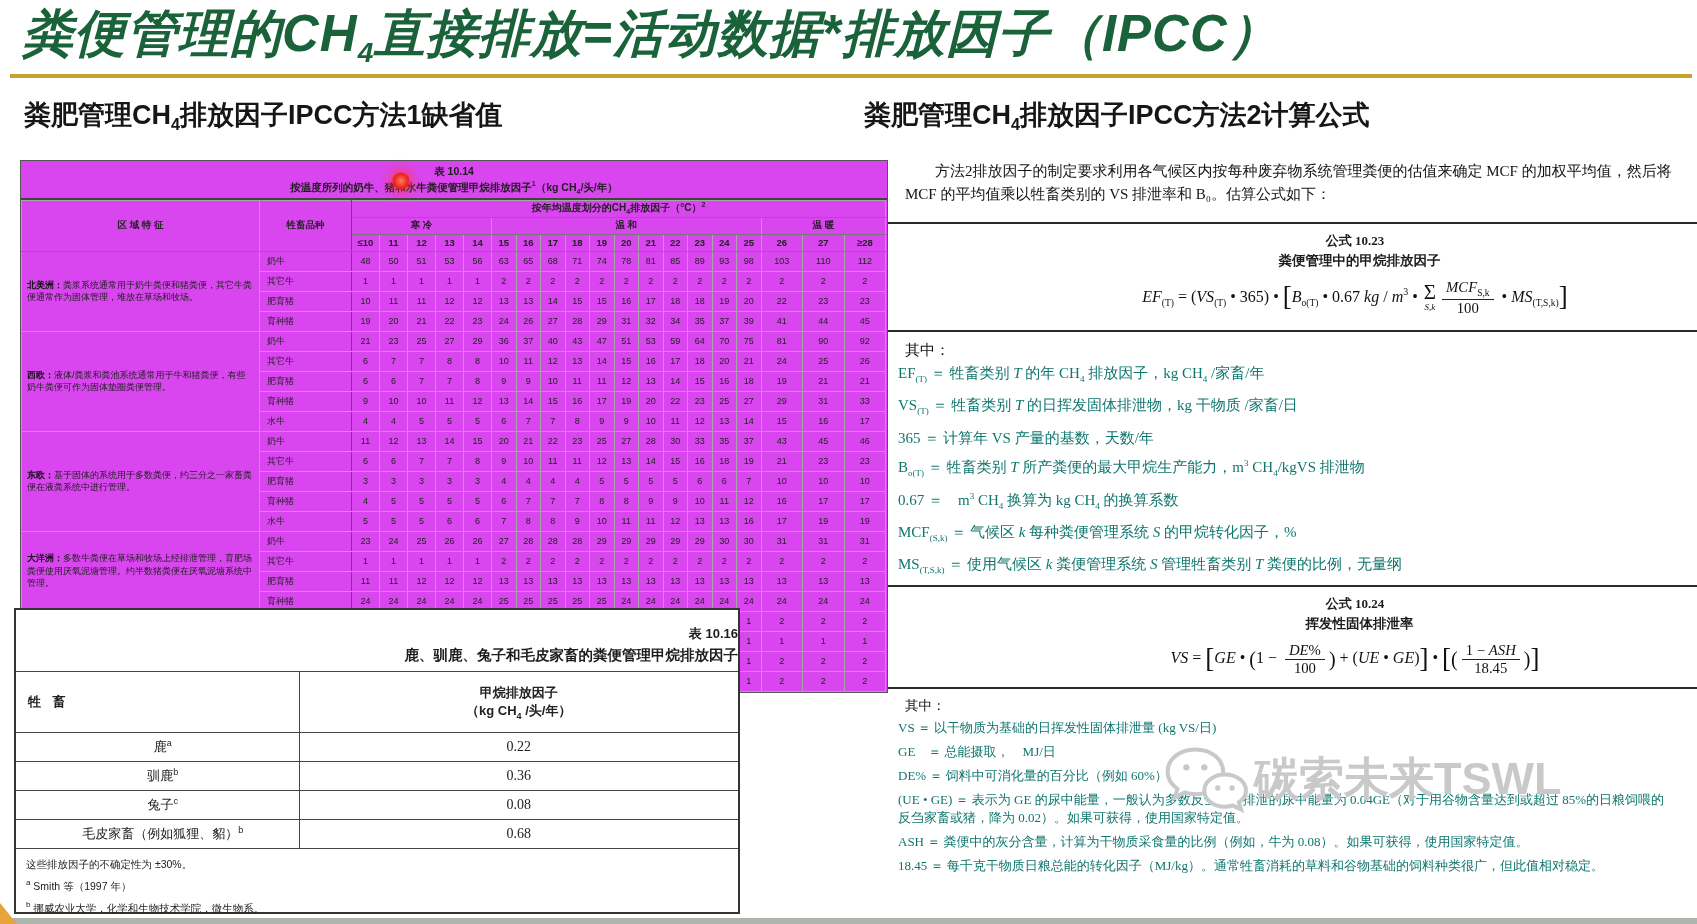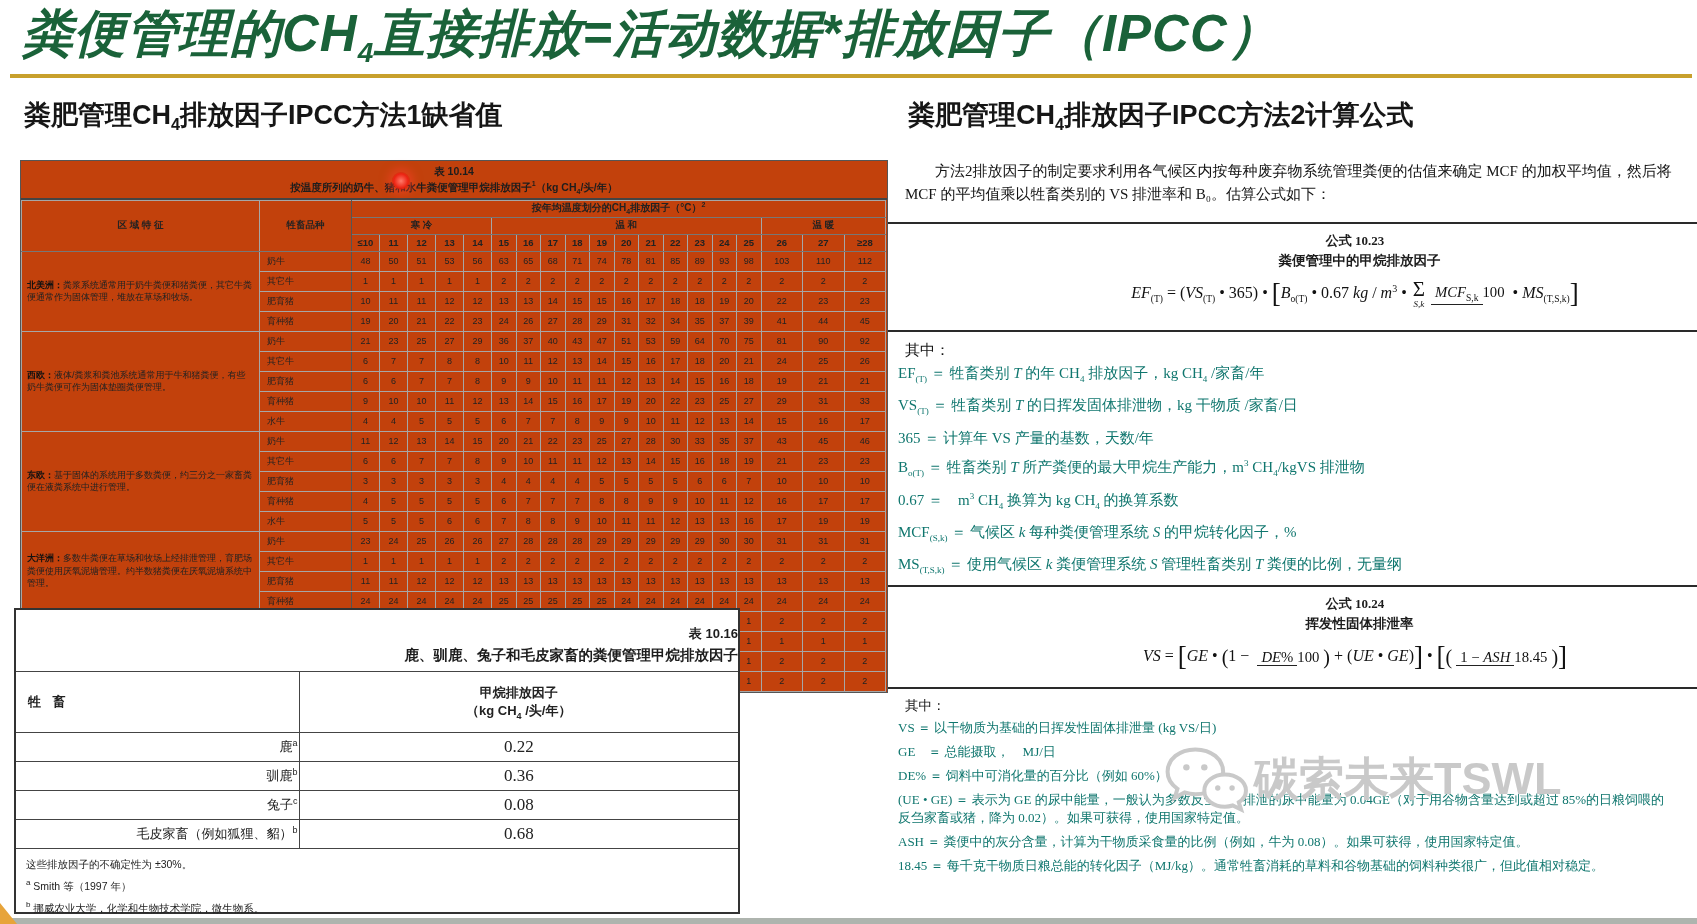--- a/index.html
+++ b/index.html
@@ -6,23 +6,23 @@
   .slide{position:relative;width:1697px;height:924px;background:#ffffff;overflow:hidden;
          font-family:"Liberation Sans",sans-serif;color:#1d1d1d;}
   
   .page-title{position:absolute;left:22px;top:0px;font-size:51px;font-weight:800;
               color:#1a6239;letter-spacing:1px;white-space:nowrap;font-style:italic;}
   .page-title sub{font-size:0.55em;}
   .gold-rule{position:absolute;left:10px;top:74px;width:1682px;height:4px;background:#c8a02c;}
   .subtitle{position:absolute;top:97px;font-size:27px;font-weight:600;color:#161616;white-space:nowrap;}
   .subtitle sub{font-size:0.6em;}
   .sub-left{left:24px;}
-  .sub-right{left:908px;}
+  .sub-right{left:864px;}
   
-  .t14{position:absolute;left:20px;top:160px;width:866px;border:1px solid #555;background:#c2410c;z-index:1;}
+  .t14{position:absolute;left:20px;top:160px;width:866px;border:1px solid #555;background:#d946ef;z-index:1;}
   .t14-titleblock{border-bottom:2px solid #444;text-align:center;padding:4px 0 3px 0;}
   .t14-title1{font-size:10.5px;font-weight:700;}
   .t14-title2{font-size:10.5px;font-weight:700;margin-top:1px;}
   .t14-title2 sup, .t14-title2 sub{font-size:7px;}
   table.t14-grid{border-collapse:collapse;table-layout:fixed;width:864px;}
   .t14-grid th,.t14-grid td{border:1px solid #a6a6a6;padding:0;font-weight:400;
       font-size:9px;text-align:center;color:#222;overflow:hidden;white-space:nowrap;}
   .t14-grid thead th{font-weight:700;font-size:9.5px;border-bottom:1px solid #777;}
   .t14-grid thead .temp-span{font-size:10px;}
   .t14-grid thead .temp-span sub,.t14-grid thead .temp-span sup{font-size:7px;}
@@ -45,38 +45,38 @@
   .t16-titleblock{text-align:right;padding-top:15px;margin-left:44px;}
   .t16-title1{font-size:13px;font-weight:700;}
   .t16-title2{font-size:14.5px;font-weight:700;margin-top:3px;}
   table.t16-grid{border-collapse:collapse;table-layout:fixed;width:100%;margin-top:6px;}
   .t16-grid th,.t16-grid td{border:1.2px solid #444;border-left:none;border-right:none;font-size:13px;color:#222;}
   .t16-grid th.c2,.t16-grid td.c2{border-left:1.2px solid #444;}
   .t16-grid th{font-weight:700;height:58px;}
   .t16-grid th.c1{text-align:left;padding-left:12px;letter-spacing:4px;}
   .t16-grid th.c2 sub{font-size:9px;}
   .t16-grid td{height:26px;}
-  .t16-grid td.c1{text-align:right;padding-left:12px;}
-  .t16-grid td.c2{text-align:center;font-family:"Liberation Serif",serif;font-size:17px;}
+  .t16-grid td.c1{text-align:center;padding-left:12px;}
+  .t16-grid td.c2{text-align:center;font-family:"Liberation Serif",serif;font-size:14px;}
   .t16-grid sup{font-size:9px;}
   .t16-foot{padding:5px 10px 0 10px;font-size:10.5px;color:#222;line-height:2.0;}
   .t16-foot sup{font-size:8px;}
   
   .r-serif{font-family:"Liberation Serif",serif;}
   .intro{position:absolute;left:905px;top:160px;width:788px;font-size:15px;line-height:1.55;
          text-indent:2em;color:#141414;margin:0;}
   .fbox{position:absolute;left:884px;width:942px;border:2px solid #2a2a2a;background:#fff;
         box-sizing:border-box;text-align:center;}
   .fbox23{top:222px;height:110px;padding-top:8px;}
   .fbox24{top:585px;height:104px;padding-top:8px;}
   .f-num{font-size:13px;font-weight:700;}
   .f-name{font-size:13.5px;font-weight:700;margin-top:2px;padding-left:9px;}
   .f-math{margin-top:9px;font-size:16px;color:#111;}
   .f-math sub{font-size:9.5px;} .f-math sup{font-size:10px;}
-  .frac{display:inline-flex;flex-direction:row;vertical-align:middle;margin:0 4px;}
+  .frac{display:inline-flex;flex-direction:column;vertical-align:middle;margin:0 4px;}
   .fn{border-bottom:1px solid #222;padding:0 4px;line-height:1.15;font-size:0.92em;}
   .fd{line-height:1.15;font-size:0.92em;}
   .sum{display:inline-flex;flex-direction:column;align-items:center;vertical-align:middle;margin:0 2px;}
   .sum-sigma{font-size:21px;line-height:1;}
   .sum-sub{font-size:9px;line-height:1.1;font-style:italic;}
   .br{font-size:27px;vertical-align:middle;font-weight:300;position:relative;top:-1px;}
   .br2{font-size:20px;vertical-align:middle;font-weight:300;}
   .where{position:absolute;left:905px;font-size:15px;color:#141414;}
   .where1{top:341px;} .where2{top:697px;font-size:13.5px;}
   .defs{position:absolute;left:898px;color:#0f766e;}

